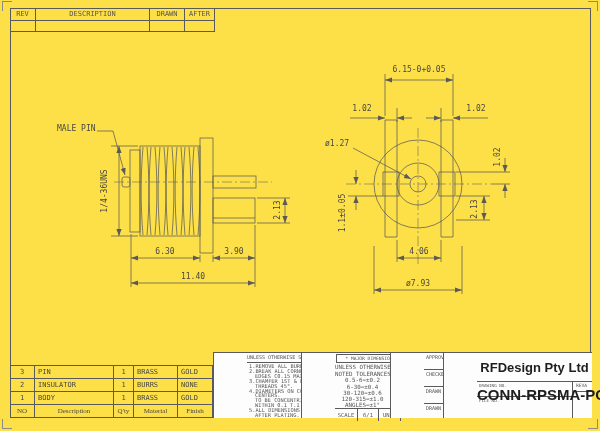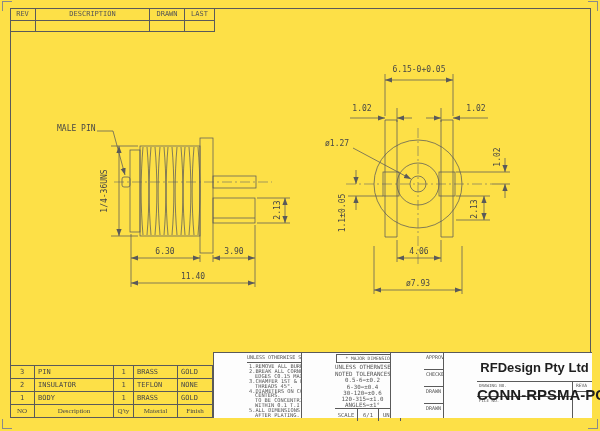--- a/index.html
+++ b/index.html
@@ -86,21 +86,21 @@
   <div class="border-main"></div>
   <div class="corner c-tl"></div>
   <div class="corner c-tr"></div>
   <div class="corner c-bl"></div>
   <div class="corner c-br"></div>
 
   <div class="rev-table">
     <div class="cell">REV</div>
     <div class="cell">DESCRIPTION</div>
     <div class="cell">DRAWN</div>
-    <div class="cell">LAST</div>
+    <div class="cell">AFTER</div>
     <div class="cell"></div>
     <div class="cell"></div>
     <div class="cell"></div>
     <div class="cell"></div>
   </div>
 
   <svg width="600" height="431" viewBox="0 0 600 431">
     <defs>
       <marker id="arr" markerWidth="9" markerHeight="10" refX="7" refY="5" orient="auto-start-reverse" markerUnits="userSpaceOnUse">
         <path d="M0,2.4 L7,5 L0,7.6 Z" fill="#5a5a5a"></path>
@@ -220,21 +220,21 @@
 
   <div class="parts">
     <div class="cell c-no">3</div>
     <div class="cell c-desc">PIN</div>
     <div class="cell c-qty">1</div>
     <div class="cell c-mat">BRASS</div>
     <div class="cell c-fin">GOLD</div>
     <div class="cell c-no">2</div>
     <div class="cell c-desc">INSULATOR</div>
     <div class="cell c-qty">1</div>
-    <div class="cell c-mat">TEFLON</div>
+    <div class="cell c-mat">BURRS</div>
     <div class="cell c-fin">NONE</div>
     <div class="cell c-no">1</div>
     <div class="cell c-desc">BODY</div>
     <div class="cell c-qty">1</div>
     <div class="cell c-mat">BRASS</div>
     <div class="cell c-fin">GOLD</div>
     <div class="cell r4 hdr">NO</div>
     <div class="cell r4 hdr">Description</div>
     <div class="cell r4 hdr">Q'ty</div>
     <div class="cell r4 hdr">Material</div>

